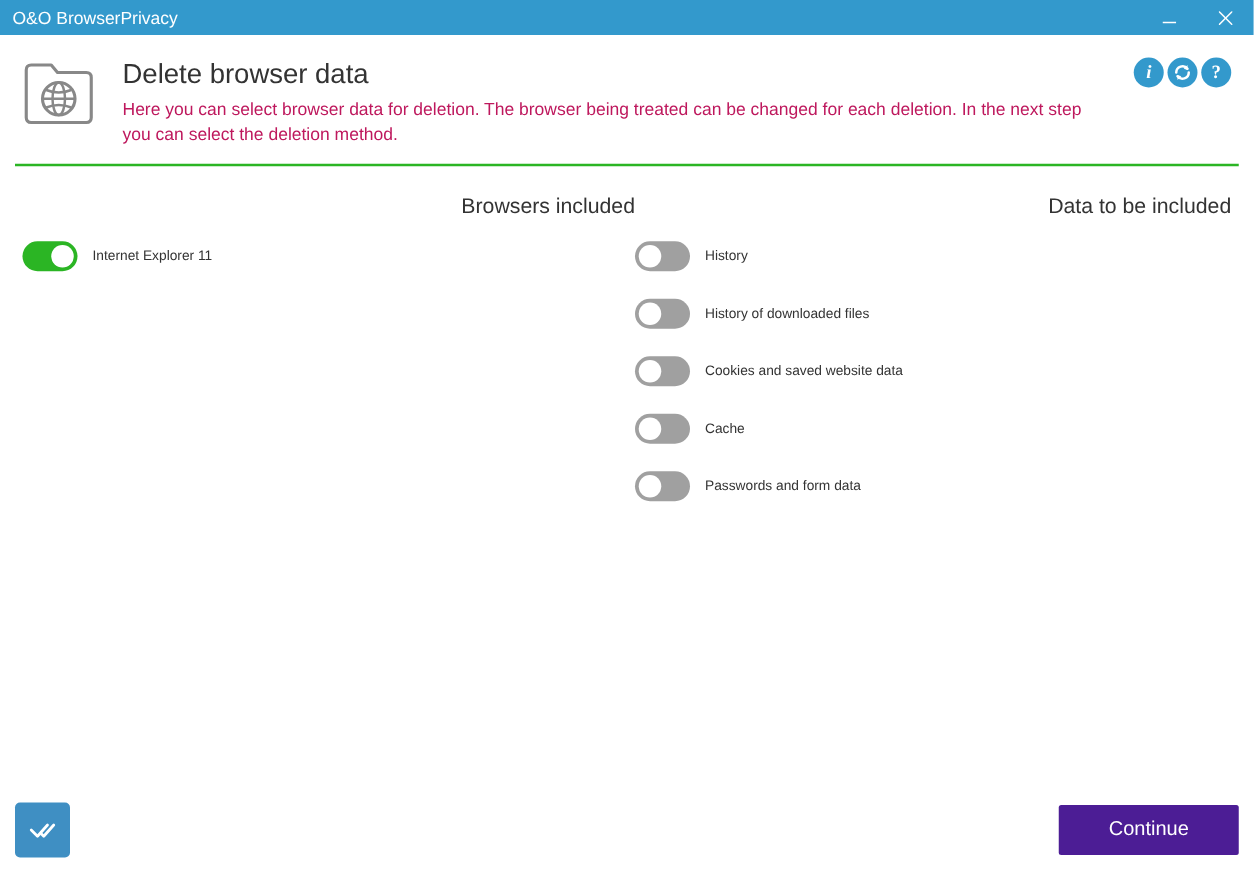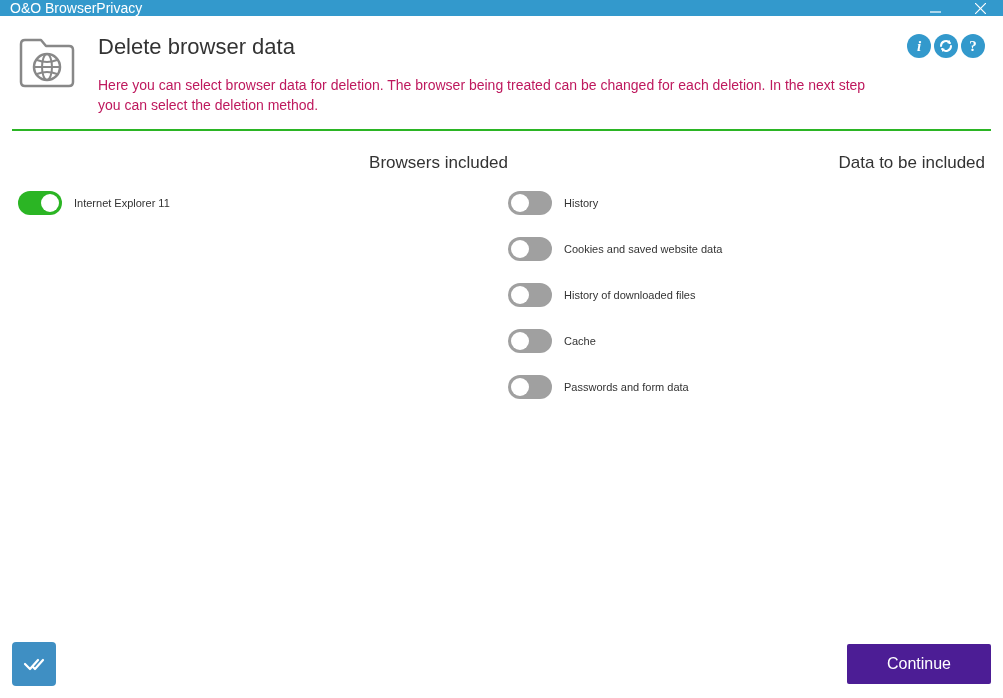--- a/index.html
+++ b/index.html
@@ -9,21 +9,21 @@
     }
     body {
       font-family: "Segoe UI", Arial, sans-serif;
       background: #fff;
       width: 1003px;
       height: 698px;
       overflow: hidden;
     }
     .titlebar {
       background: #3399cc;
-      height: 16px;
+      height: 28px;
       display: flex;
       align-items: center;
       padding-left: 10px;
       color: #fff;
       font-size: 14px;
       font-weight: 300;
     }
     .titlebar-text {
       flex: 1;
     }
@@ -51,21 +51,21 @@
       margin-right: 22px;
       flex-shrink: 0;
     }
     .header-text {
       flex: 1;
     }
     .header-title {
       font-size: 22px;
       font-weight: 300;
       color: #333;
-      margin-bottom: 16px;
+      margin-bottom: 6px;
     }
     .header-desc {
       font-size: 14px;
       color: #be185d;
       line-height: 1.4;
       max-width: 790px;
     }
     .header-icons {
       display: flex;
       gap: 3px;
@@ -246,28 +246,28 @@
       <div class="toggle toggle-off">
         <div class="toggle-knob"></div>
       </div>
       <span class="toggle-label">History</span>
     </div>
 
     <div class="toggle-row">
       <div class="toggle toggle-off">
         <div class="toggle-knob"></div>
       </div>
+      <span class="toggle-label">History of downloaded files</span>
+    </div>
+
+    <div class="toggle-row">
+      <div class="toggle toggle-off">
+        <div class="toggle-knob"></div>
+      </div>
       <span class="toggle-label">Cookies and saved website data</span>
-    </div>
-
-    <div class="toggle-row">
-      <div class="toggle toggle-off">
-        <div class="toggle-knob"></div>
-      </div>
-      <span class="toggle-label">History of downloaded files</span>
     </div>
 
     <div class="toggle-row">
       <div class="toggle toggle-off">
         <div class="toggle-knob"></div>
       </div>
       <span class="toggle-label">Cache</span>
     </div>
 
     <div class="toggle-row">

